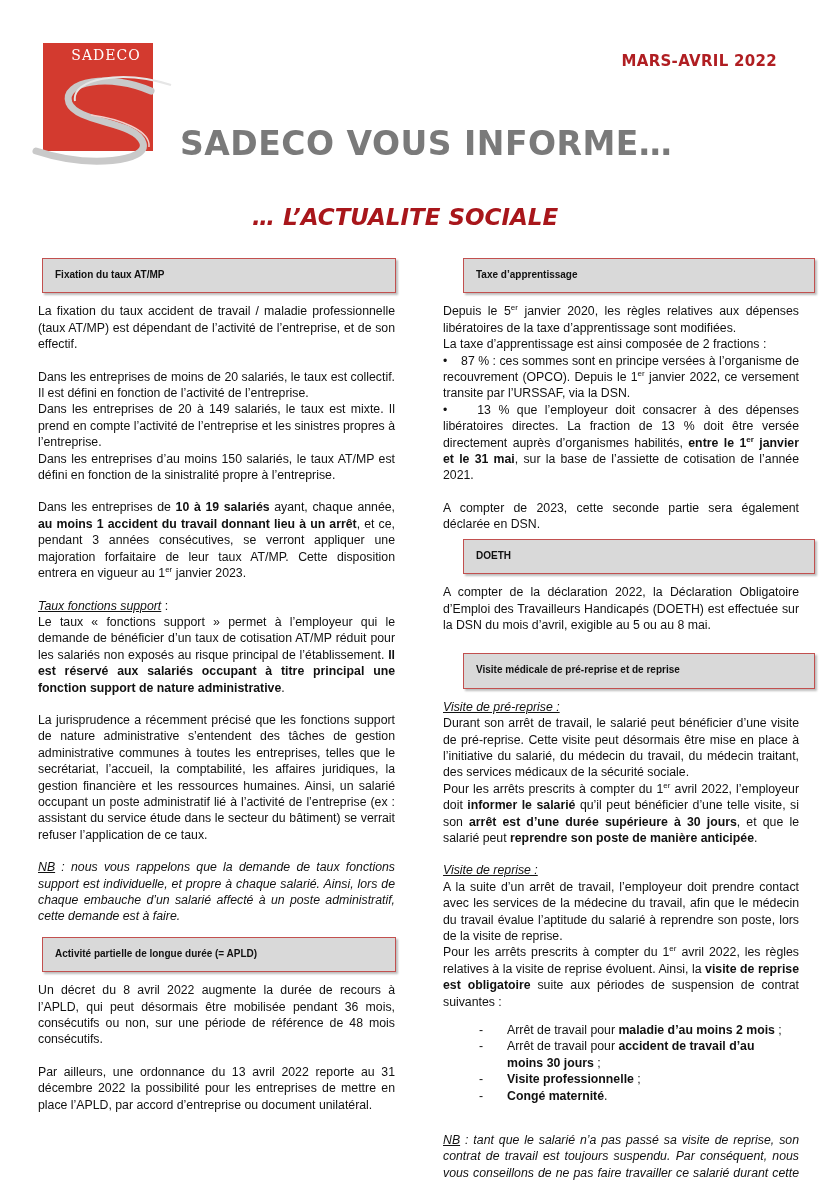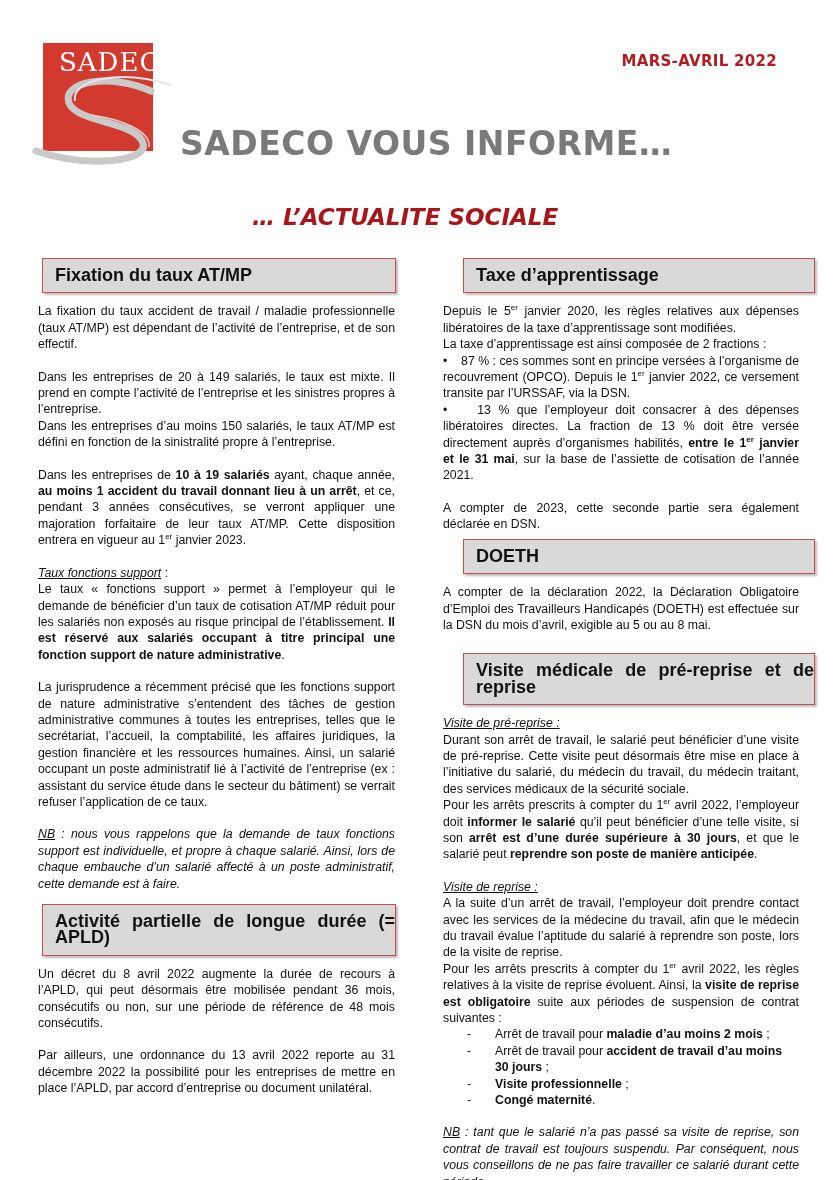--- a/index.html
+++ b/index.html
@@ -1,40 +1,40 @@
 <!DOCTYPE html>
 <html><head>
 <meta charset="utf-8">
 <style>
   html, body { margin:0; padding:0; background:#ffffff; }
   body { width:835px; height:1180px; position:relative; overflow:hidden;
          font-family:"Liberation Sans", sans-serif; color:#111; }
   .logo { position:absolute; left:43px; top:43px; width:110px; width:110px; height:108px; background:#d33a2f; overflow:visible; }
   .logo-text { position:absolute; left:16px; right:0; top:4px; text-align:center; color:#fff;
-               font-family:"DejaVu Serif", serif; font-size:26px; letter-spacing:1px; }
+               font-family:"DejaVu Serif", serif; font-size:14px; letter-spacing:1px; }
   .logo svg { position:absolute; left:-12px; top:30px; }
   .date { position:absolute; right:58px; top:52px; color:#b01e22; font-weight:bold; font-size:15px;
           font-family:"DejaVu Sans", sans-serif; letter-spacing:0.3px; }
   .main-title { position:absolute; left:180px; top:124px; color:#7a7a7a; font-weight:bold;
                 font-size:33px; font-family:"DejaVu Sans", sans-serif; letter-spacing:0.5px; }
   .subtitle { position:absolute; left:252px; top:204px; color:#a8161b; font-weight:bold;
               font-size:23px; font-family:"DejaVu Sans", sans-serif;font-style:italic; }
   .col { position:absolute; top:258px; font-size:12.3px; line-height:16.4px; text-align:justify; }
   .col.left { left:38px; width:357px; }
   .col.right { left:443px; width:356px; }
   .sec-head { background:#d9d9d9; border:1.5px solid #c2504f; box-shadow:2px 2px 2px #bdbdbd;
-              font-weight:bold; font-size:18px; padding:8px 0 9px 12px; margin:0 0 10px 4px; width:340px; }
+              font-weight:bold; font-size:10px; padding:8px 0 9px 12px; margin:0 0 10px 4px; width:340px; }
   .col.right .sec-head { margin-left:20px; width:338px; }
   p { margin:0; }
   .gap { height:16px; }
   .u { text-decoration:underline; }
   .i { font-style:italic; }
   .b { font-weight:bold; }
   sup { font-size:8px; line-height:0; }
-  .dash-list { list-style:none; padding:0; margin:0; }
+  .dash-list { list-style:none; padding:0; margin:12px; }
   .dash-list li { position:relative; padding-left:52px; text-align:left; }
   .dash-list li::before { content:"-"; position:absolute; left:24px; }
 </style>
 </head>
 <body>
 
 <div class="logo">
   <div class="logo-text">SADECO</div>
   <svg width="150" height="100" viewBox="0 0 150 100">
     <path d="M120 18 C 80 0, 30 8, 38 30 C 46 50, 105 48, 112 70 C 118 88, 60 96, 5 78" fill="none" stroke="#c9c9c9" stroke-width="7" stroke-linecap="round"></path>
@@ -44,20 +44,21 @@
 </div>
 
 <div class="date">MARS-AVRIL 2022</div>
 <div class="main-title">SADECO VOUS INFORME…</div>
 <div class="subtitle">… L’ACTUALITE SOCIALE</div>
 
 <div class="col left">
   <div class="sec-head">Fixation du taux AT/MP</div>
   <p>La fixation du taux accident de travail / maladie professionnelle (taux AT/MP) est dépendant de l’activité de l’entreprise, et de son effectif.</p>
   <div class="gap"></div>
+  <p>Dans les entreprises de moins de 20 salariés, le taux est collectif. Il est défini en fonction de l’activité de l’entreprise.</p>
   <p>Dans les entreprises de 20 à 149 salariés, le taux est mixte. Il prend en compte l’activité de l’entreprise et les sinistres propres à l’entreprise.</p>
   <p>Dans les entreprises d’au moins 150 salariés, le taux AT/MP est défini en fonction de la sinistralité propre à l’entreprise.</p>
   <div class="gap"></div>
   <p><span>Dans les entreprises de </span><span class="b">10 à 19 salariés</span><span> ayant, chaque année, </span><span class="b">au moins 1 accident du travail donnant lieu à un arrêt</span><span>, et ce, pendant 3 années consécutives, se verront appliquer une majoration forfaitaire de leur taux AT/MP. Cette disposition entrera en vigueur au 1</span><sup>er</sup><span> janvier 2023.</span></p>
   <div class="gap"></div>
   <p><span class="i u">Taux fonctions support</span><span> :</span></p>
   <p><span>Le taux « fonctions support » permet à l’employeur qui le demande de bénéficier d’un taux de cotisation AT/MP réduit pour les salariés non exposés au risque principal de l’établissement. </span><span class="b">Il est réservé aux salariés occupant à titre principal une fonction support de nature administrative</span><span>.</span></p>
   <div class="gap"></div>
   <p>La jurisprudence a récemment précisé que les fonctions support de nature administrative s’entendent des tâches de gestion administrative communes à toutes les entreprises, telles que le secrétariat, l’accueil, la comptabilité, les affaires juridiques, la gestion financière et les ressources humaines. Ainsi, un salarié occupant un poste administratif lié à l’activité de l’entreprise (ex : assistant du service étude dans le secteur du bâtiment) se verrait refuser l’application de ce taux.</p>
   <div class="gap"></div>

